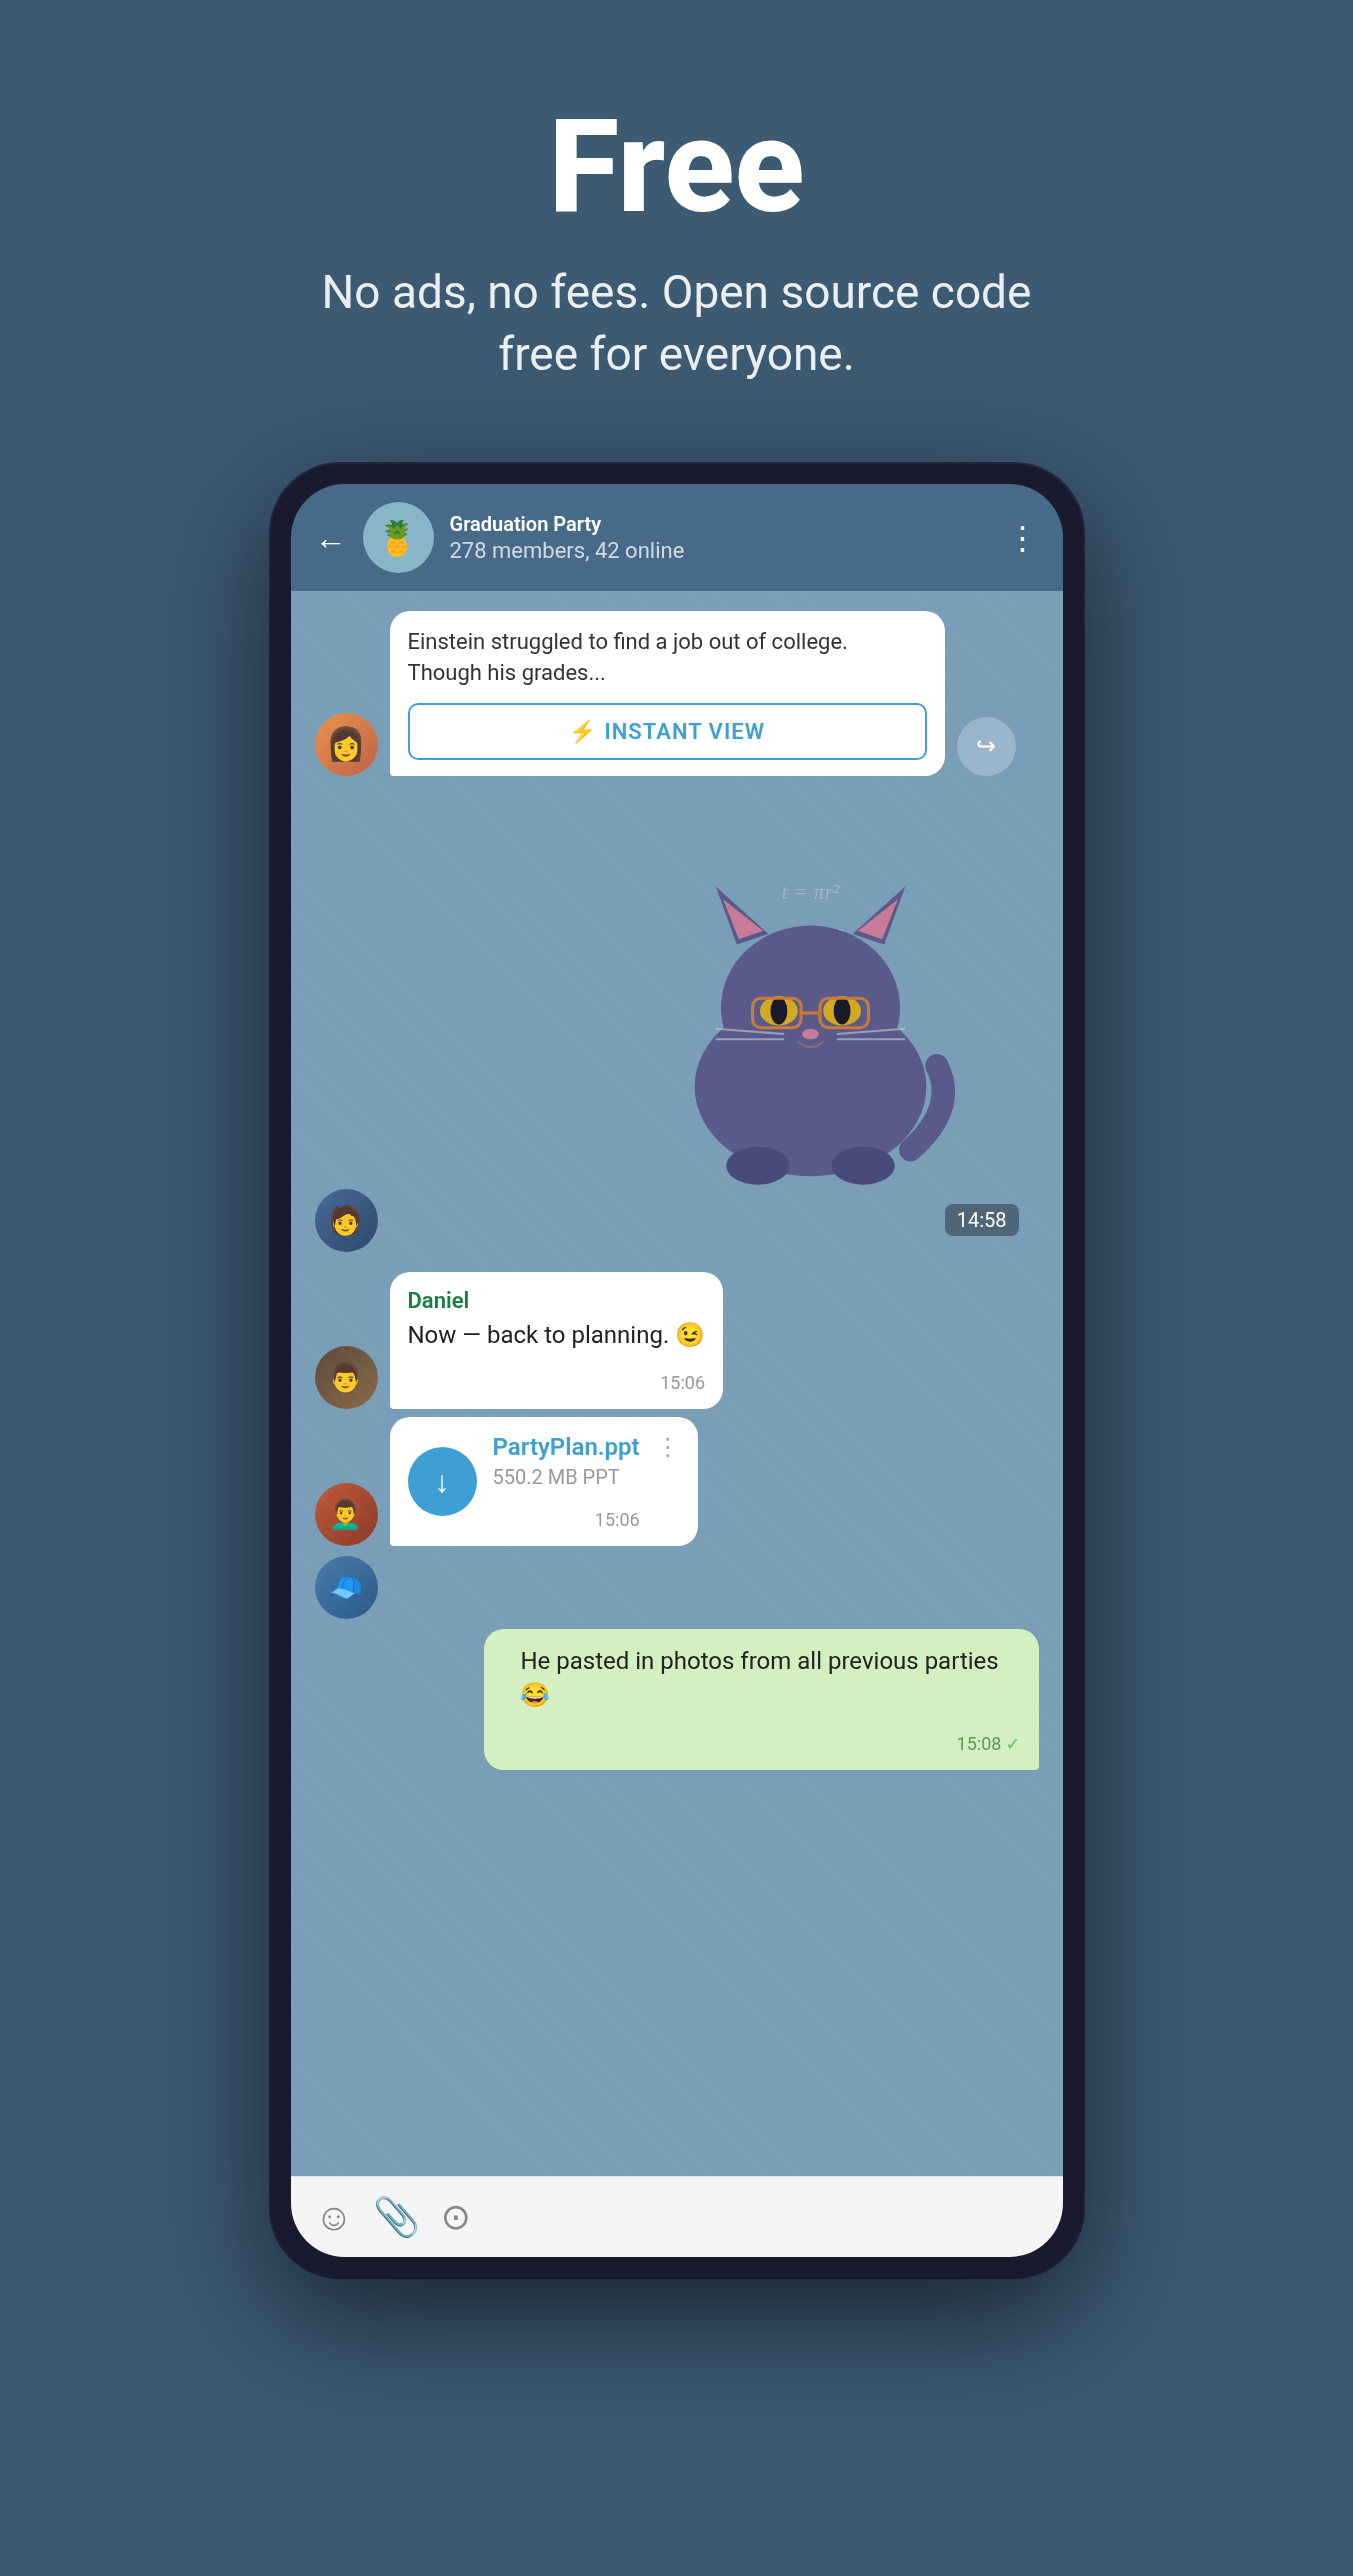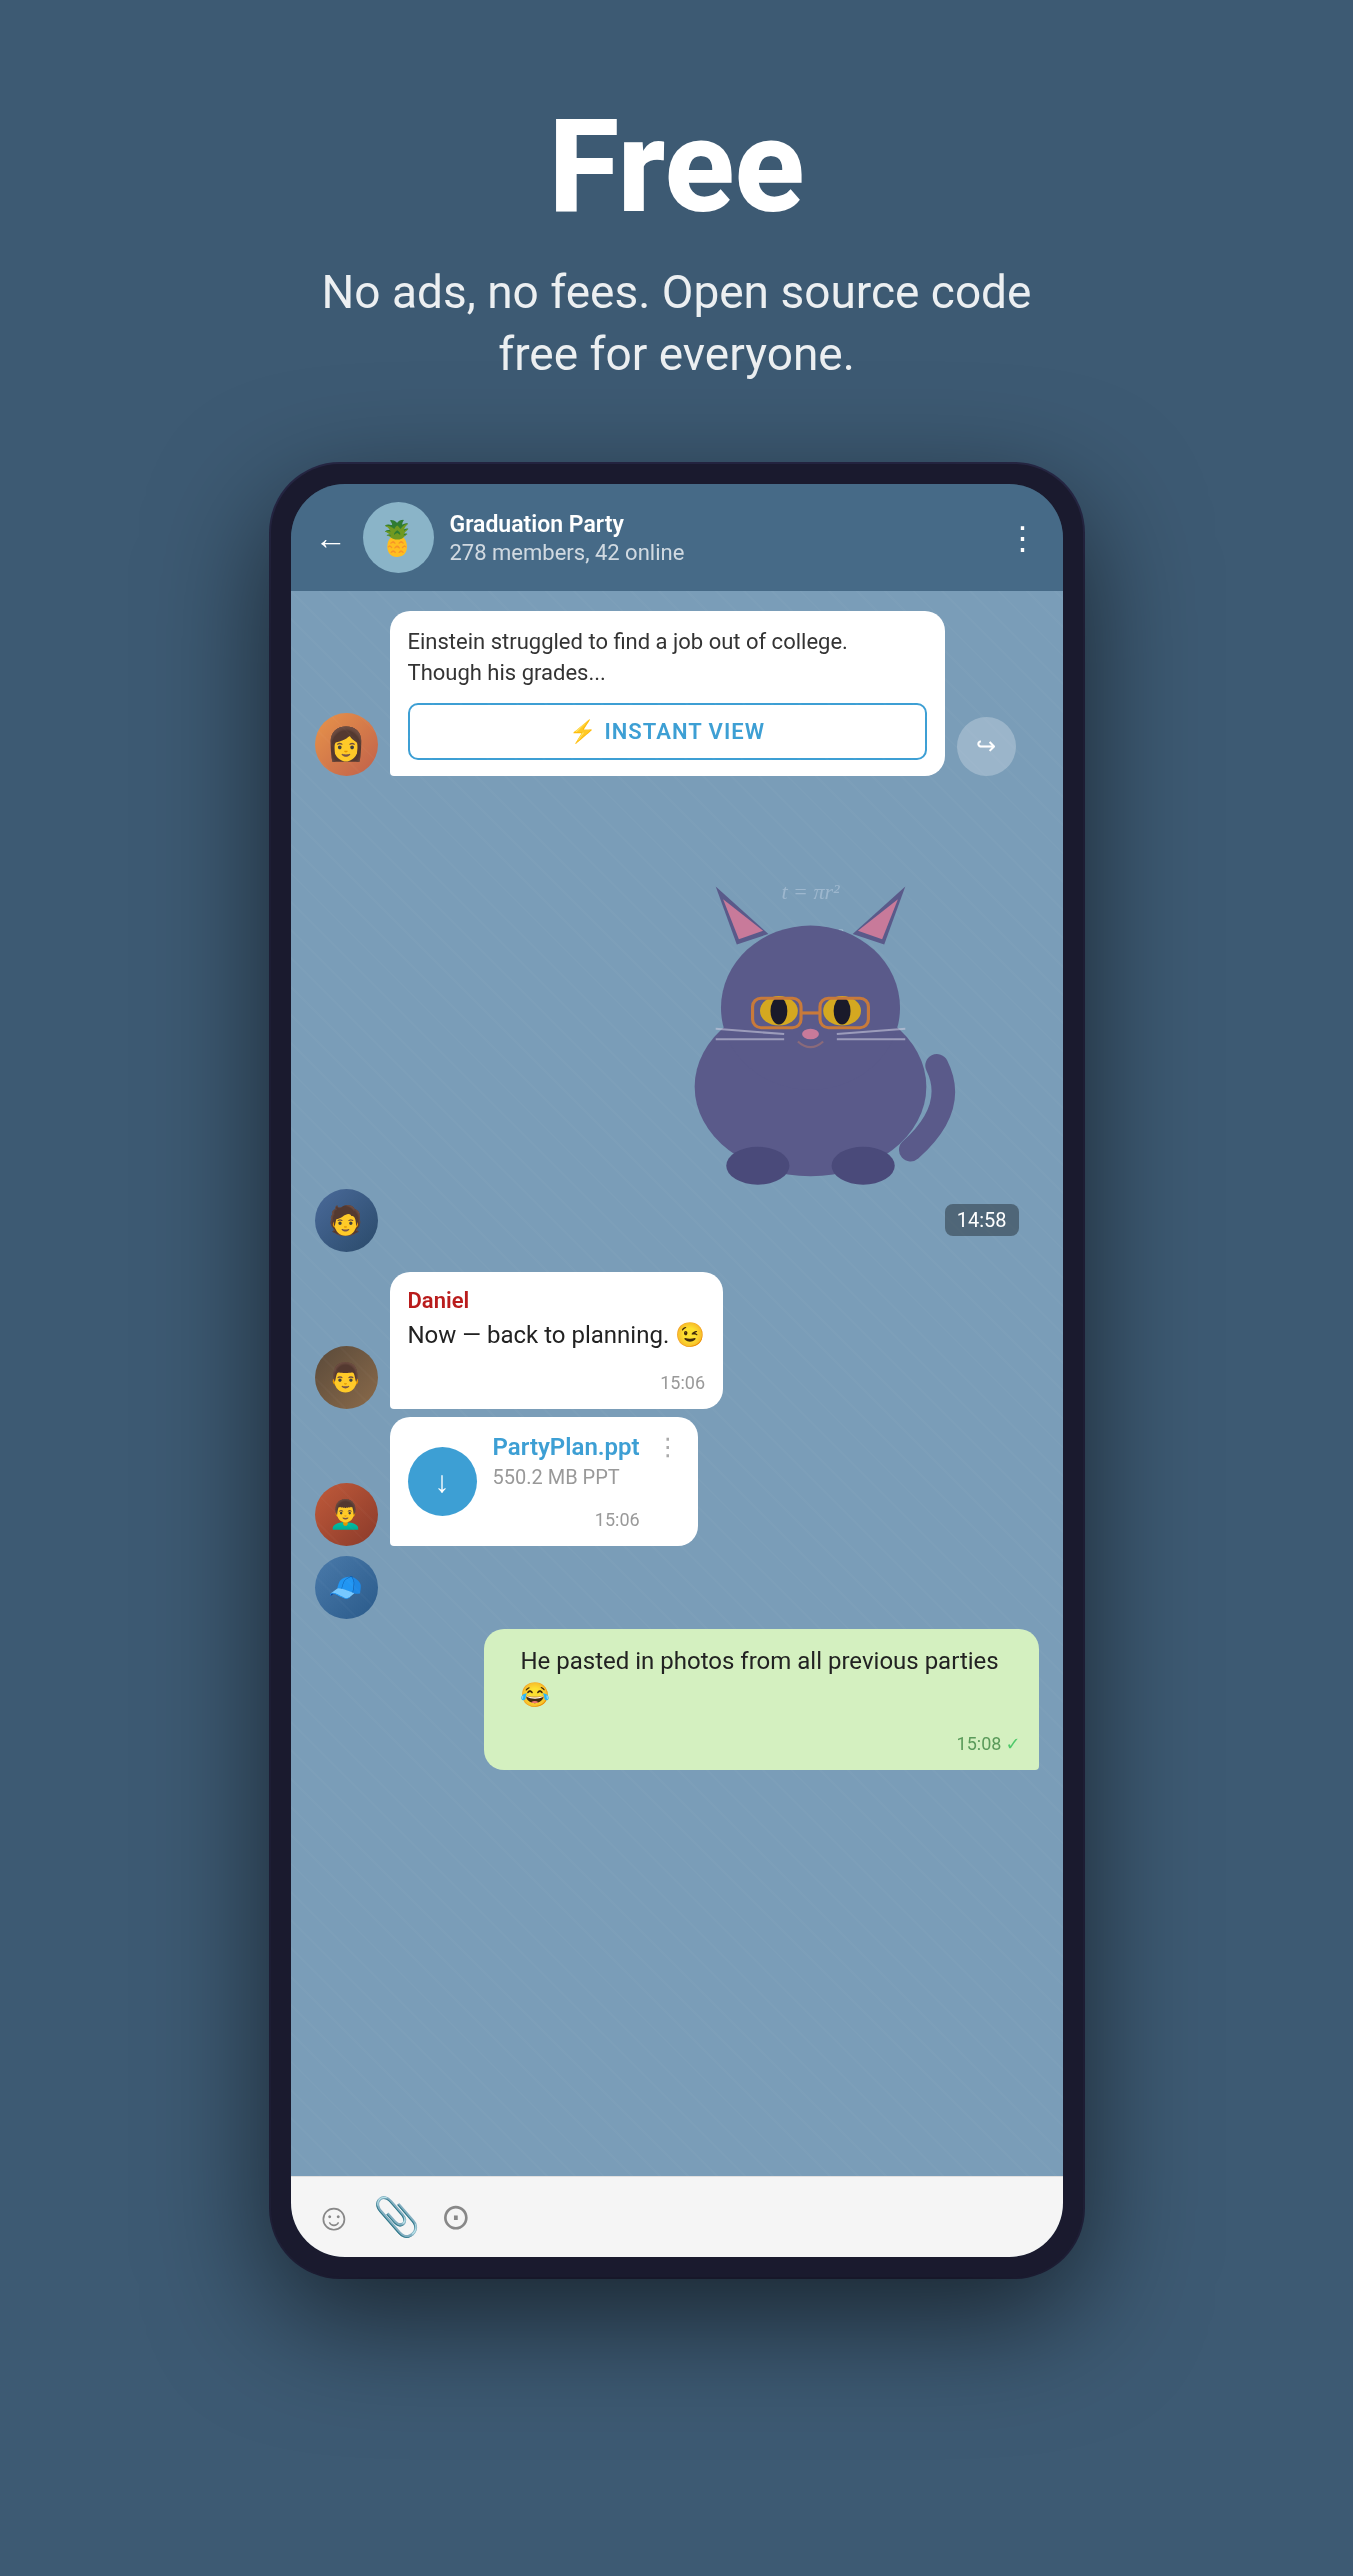--- a/index.html
+++ b/index.html
@@ -83,21 +83,21 @@
       font-size: 28px;
     }
     .header-avatar-emoji {
       font-size: 34px;
     }
     .header-info {
       flex: 1;
     }
     .header-name {
       color: white;
-      font-size: 23px;
+      font-size: 20px;
       font-weight: 600;
     }
     .header-subtitle {
       color: rgba(255,255,255,0.75);
       font-size: 22px;
       margin-top: 2px;
     }
     .header-menu {
       color: white;
       font-size: 32px;
@@ -149,21 +149,21 @@
     }
     .bubble.outgoing {
       background: #d4f0c0;
       border-radius: 20px 20px 4px 20px;
       padding-left: 37px;
     }
 
     .bubble-sender {
       font-size: 22px;
       font-weight: 600;
-      color: #b91c1c;
+      color: #15803d;
       margin-bottom: 6px;
     }
     .bubble-text {
       font-size: 24px;
       color: #222;
       line-height: 1.4;
     }
     .bubble-time {
       font-size: 18px;
       color: #999;

